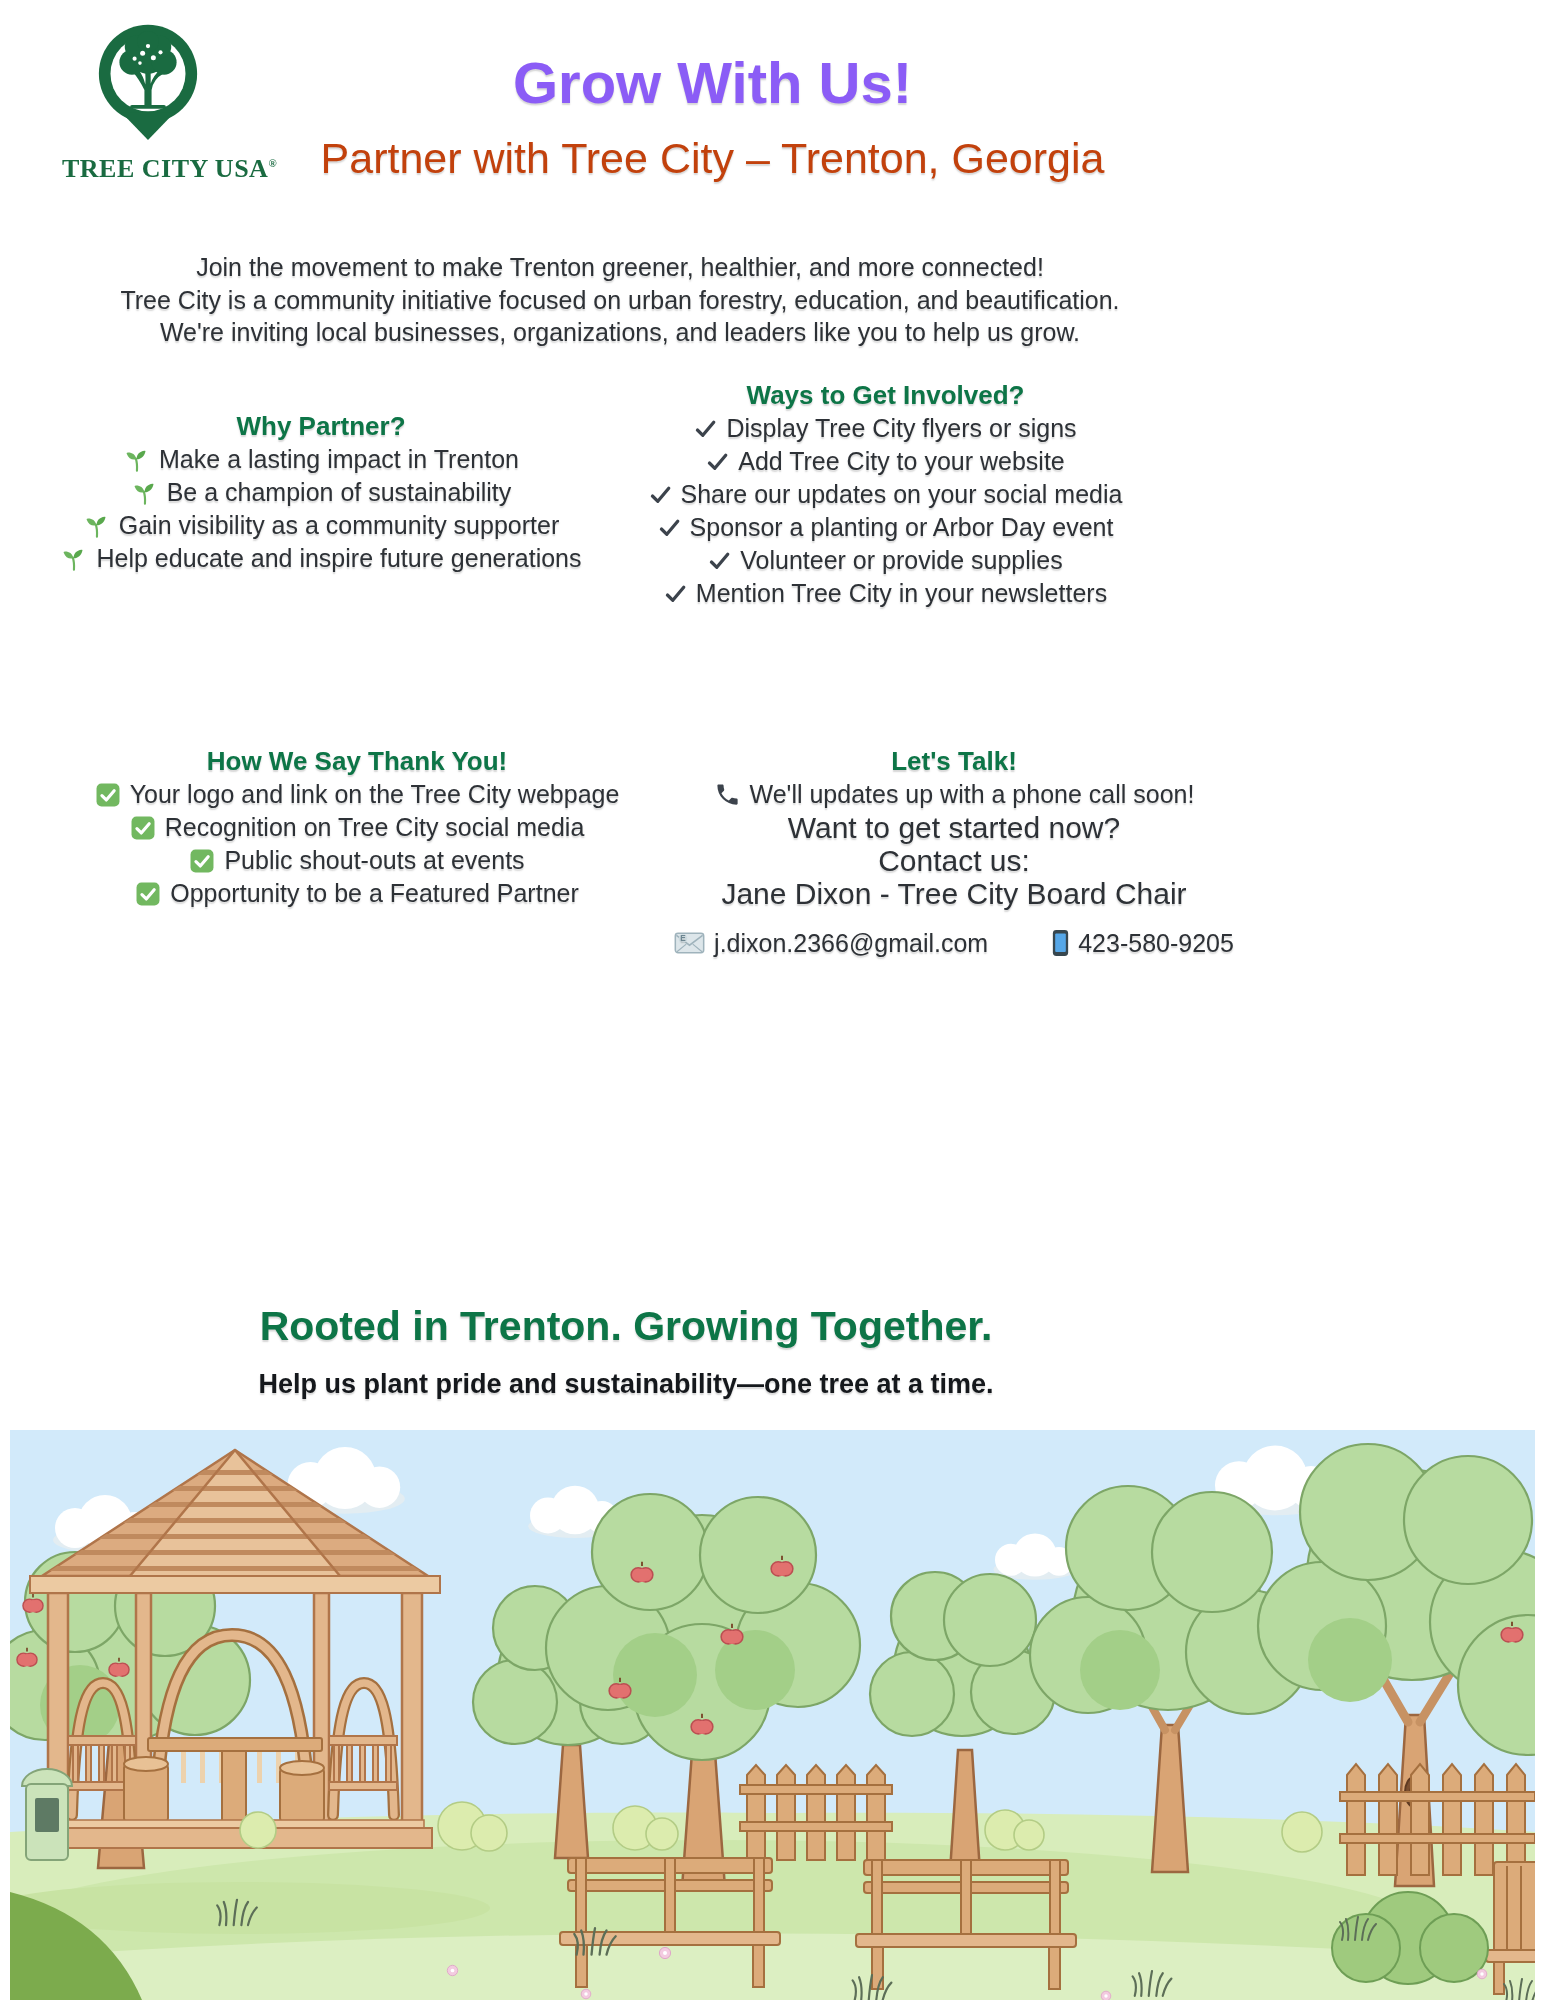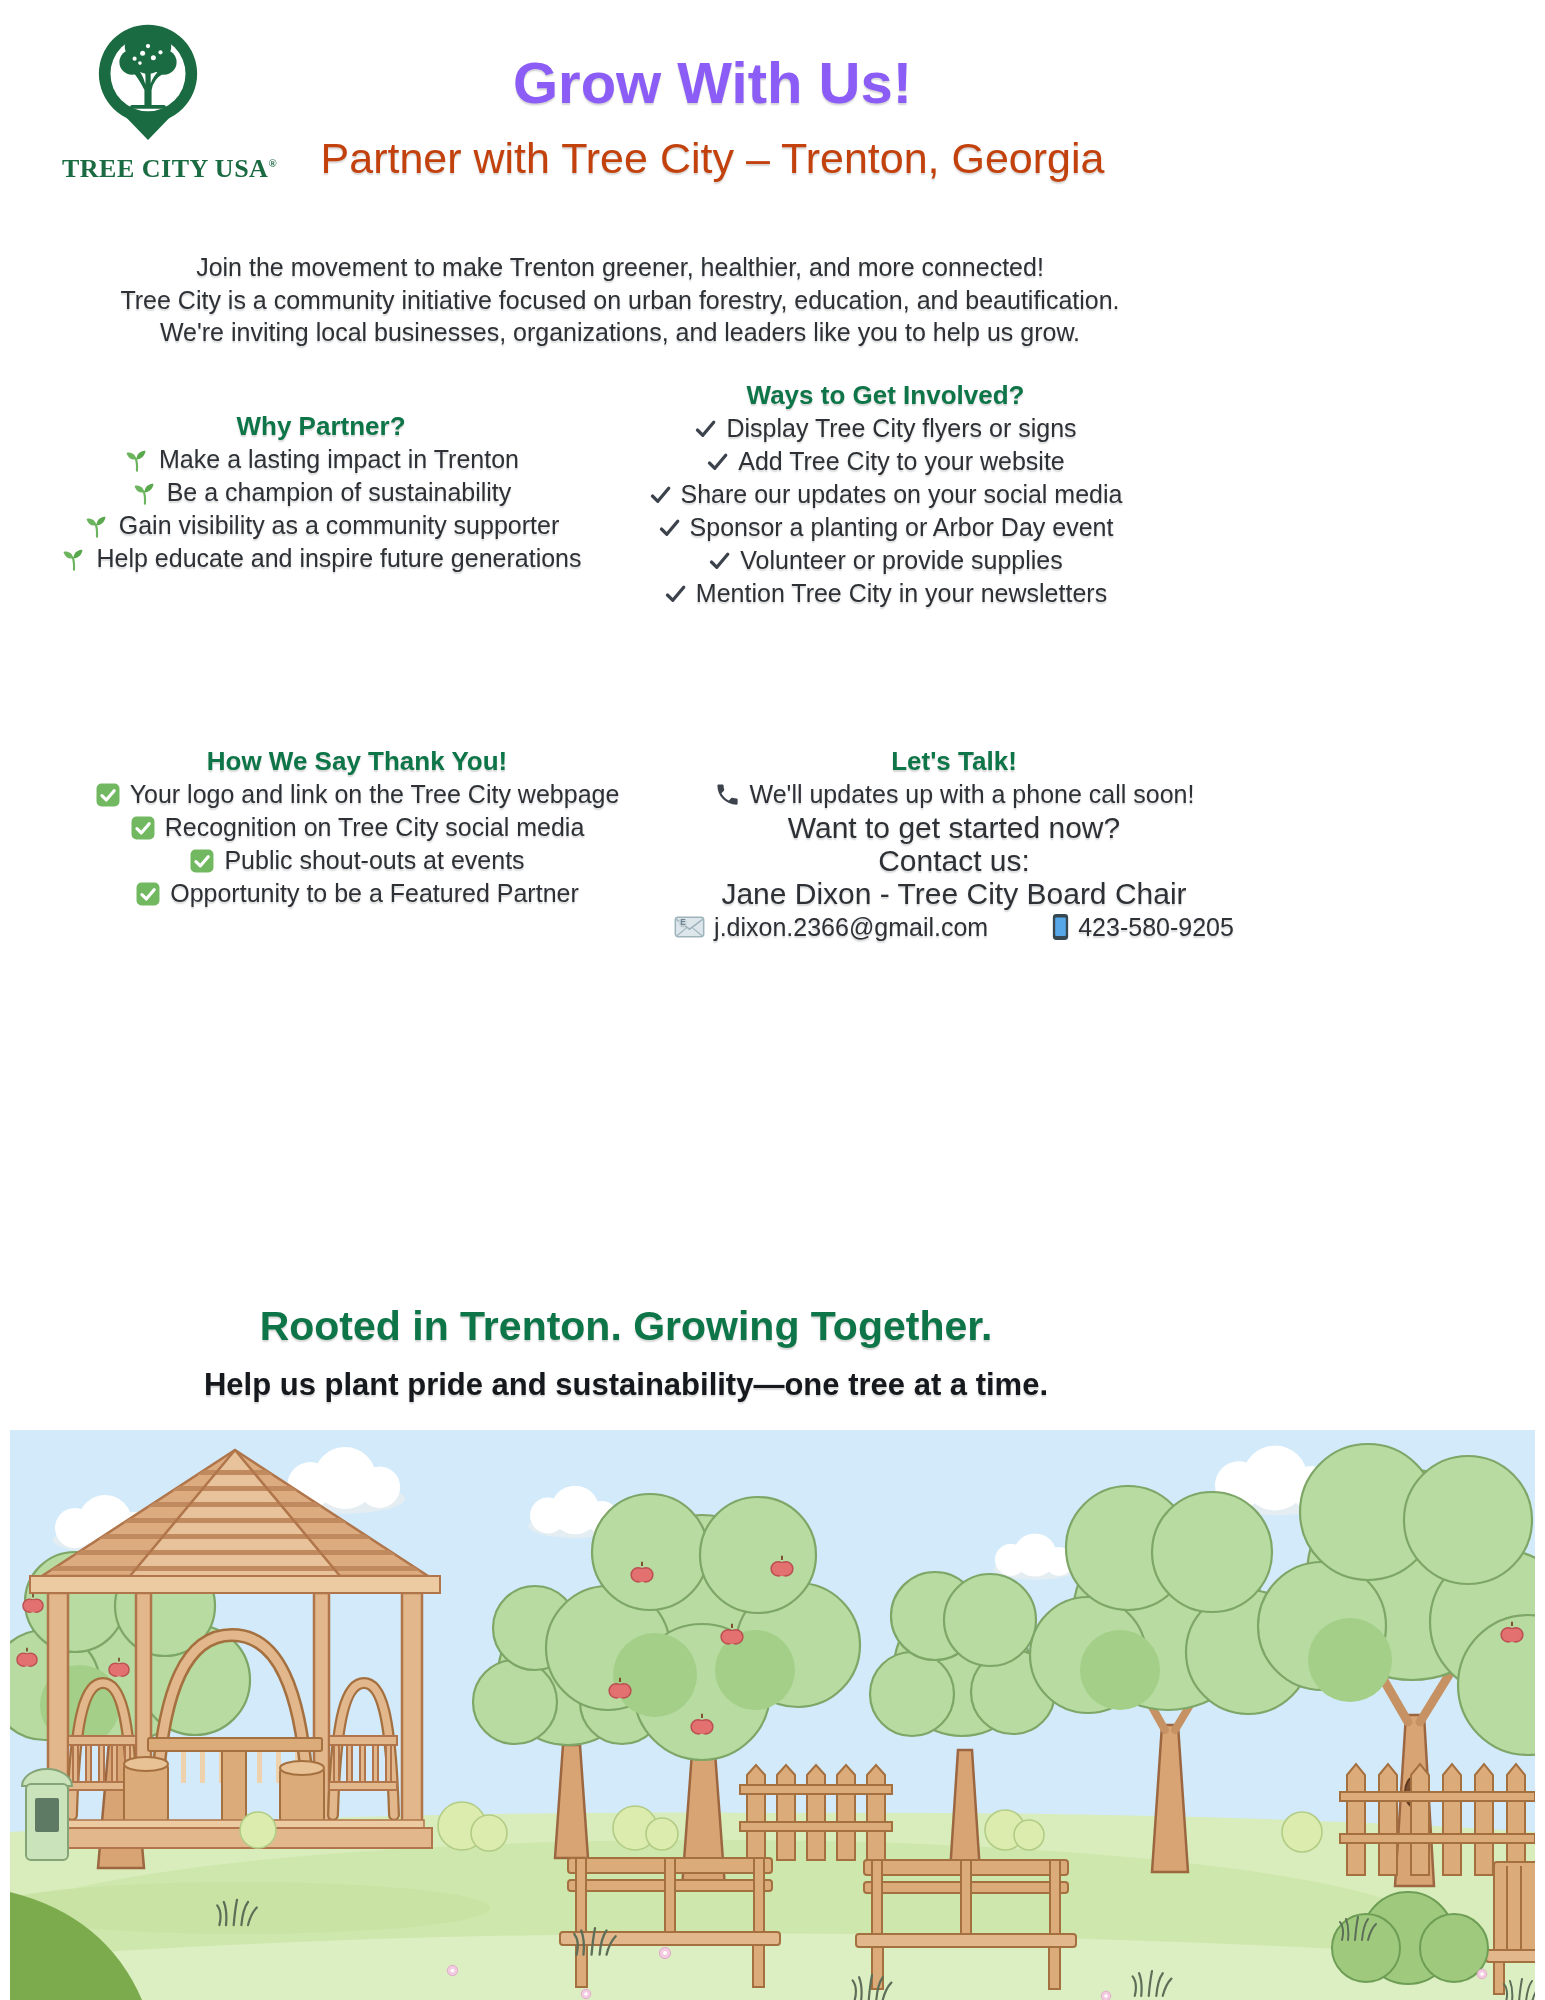--- a/index.html
+++ b/index.html
@@ -34,34 +34,34 @@
   .pad-top{padding-top:31px;}
   ul.icon-list{list-style:none;margin:0;padding:0;}
   .gap-lg{margin-top:32px;}
   .gap-sm{margin-top:0;}
   li.item{display:flex;justify-content:center;align-items:center;gap:9px;
           font-size:25px;line-height:33px;height:33px;}
   .talk-line{display:flex;justify-content:center;align-items:center;gap:9px;
              font-size:25px;line-height:33px;height:33px;}
   .plain-line{font-size:30px;line-height:33px;height:33px;}
   .contact-line{display:flex;justify-content:center;align-items:center;gap:9px;
-                font-size:25px;height:34px;margin-top:0;}
+                font-size:25px;height:34px;margin-top:16px;}
   .spacer{width:46px;}
   .ic{flex:0 0 auto;display:block;}
   .ic-seed{width:27px;height:27px;}
   .ic-check{width:23px;height:23px;}
   .ic-box{width:26px;height:26px;}
   .ic-phone{width:27px;height:27px;}
   .ic-env{width:31px;height:24px;}
   .ic-mob{width:17px;height:28px;}
 
   
   .footer-head{position:absolute;top:1302px;left:0;width:1252px;text-align:center;}
   .rooted{font-size:41px;font-weight:700;color:#0d7547;line-height:49px;}
-  .rooted-sub{font-size:31px;font-weight:700;color:#15181c;margin-top:16px;line-height:35px;}
+  .rooted-sub{font-size:27px;font-weight:700;color:#15181c;margin-top:16px;line-height:35px;}
 
   
   .scene{position:absolute;left:10px;top:1430px;width:1525px;height:570px;display:block;}
   .hidden-defs{position:absolute;width:0;height:0;overflow:hidden;}
 </style>
 </head>
 <body>
 
 <svg class="hidden-defs" aria-hidden="true">
   <defs>

